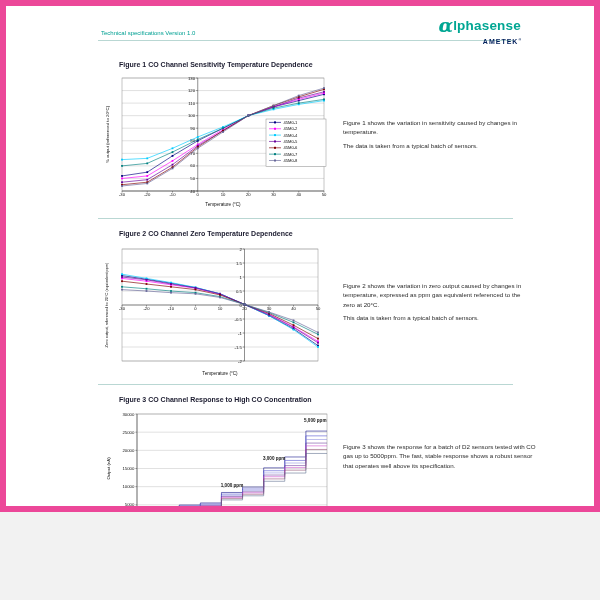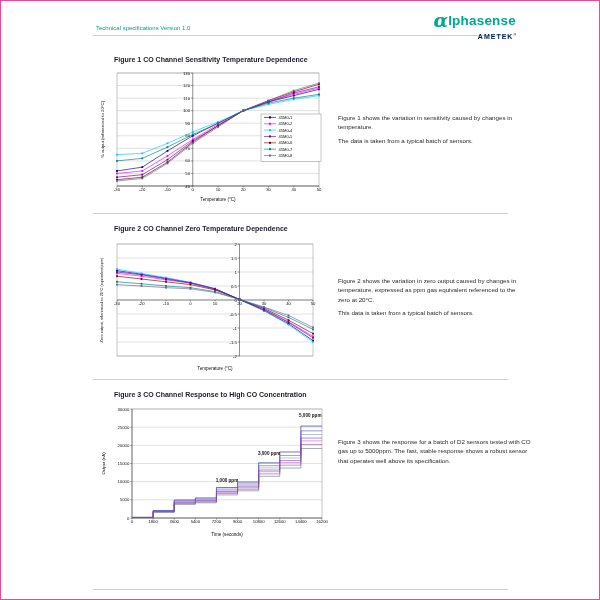--- a/index.html
+++ b/index.html
@@ -1,18 +1,18 @@
 <!DOCTYPE html>
 <html><head>
 <meta charset="utf-8">
 <style>
   html,body{margin:0;padding:0;background:#f2f2f2;}
   .page{
-    position:relative;width:600px;height:600px;background:#ffffff;
-    border:1px solid #ec4899;box-sizing:border-box;overflow:hidden;
+    position:relative;width:600px;height:512px;background:#ffffff;
+    border:6px solid #ec4899;box-sizing:border-box;overflow:hidden;
     font-family:"Liberation Sans", sans-serif;color:#1a1a2e;
   }
   .doc-info{position:absolute;left:95px;top:24px;font-size:6px;color:#00a093;}
   .rule{position:absolute;left:92px;width:415px;height:1px;background:#b9d7d3;}
   .rule.header{top:34px;}
   .rule.div1{top:212px;}
   .rule.div2{top:378px;}
   .rule.bottom{top:588px;}
   .logo{position:absolute;left:390px;top:10px;width:125px;text-align:right;line-height:1;}
   .logo .alpha{font-family:"DejaVu Serif", serif;font-style:italic;font-weight:bold;

